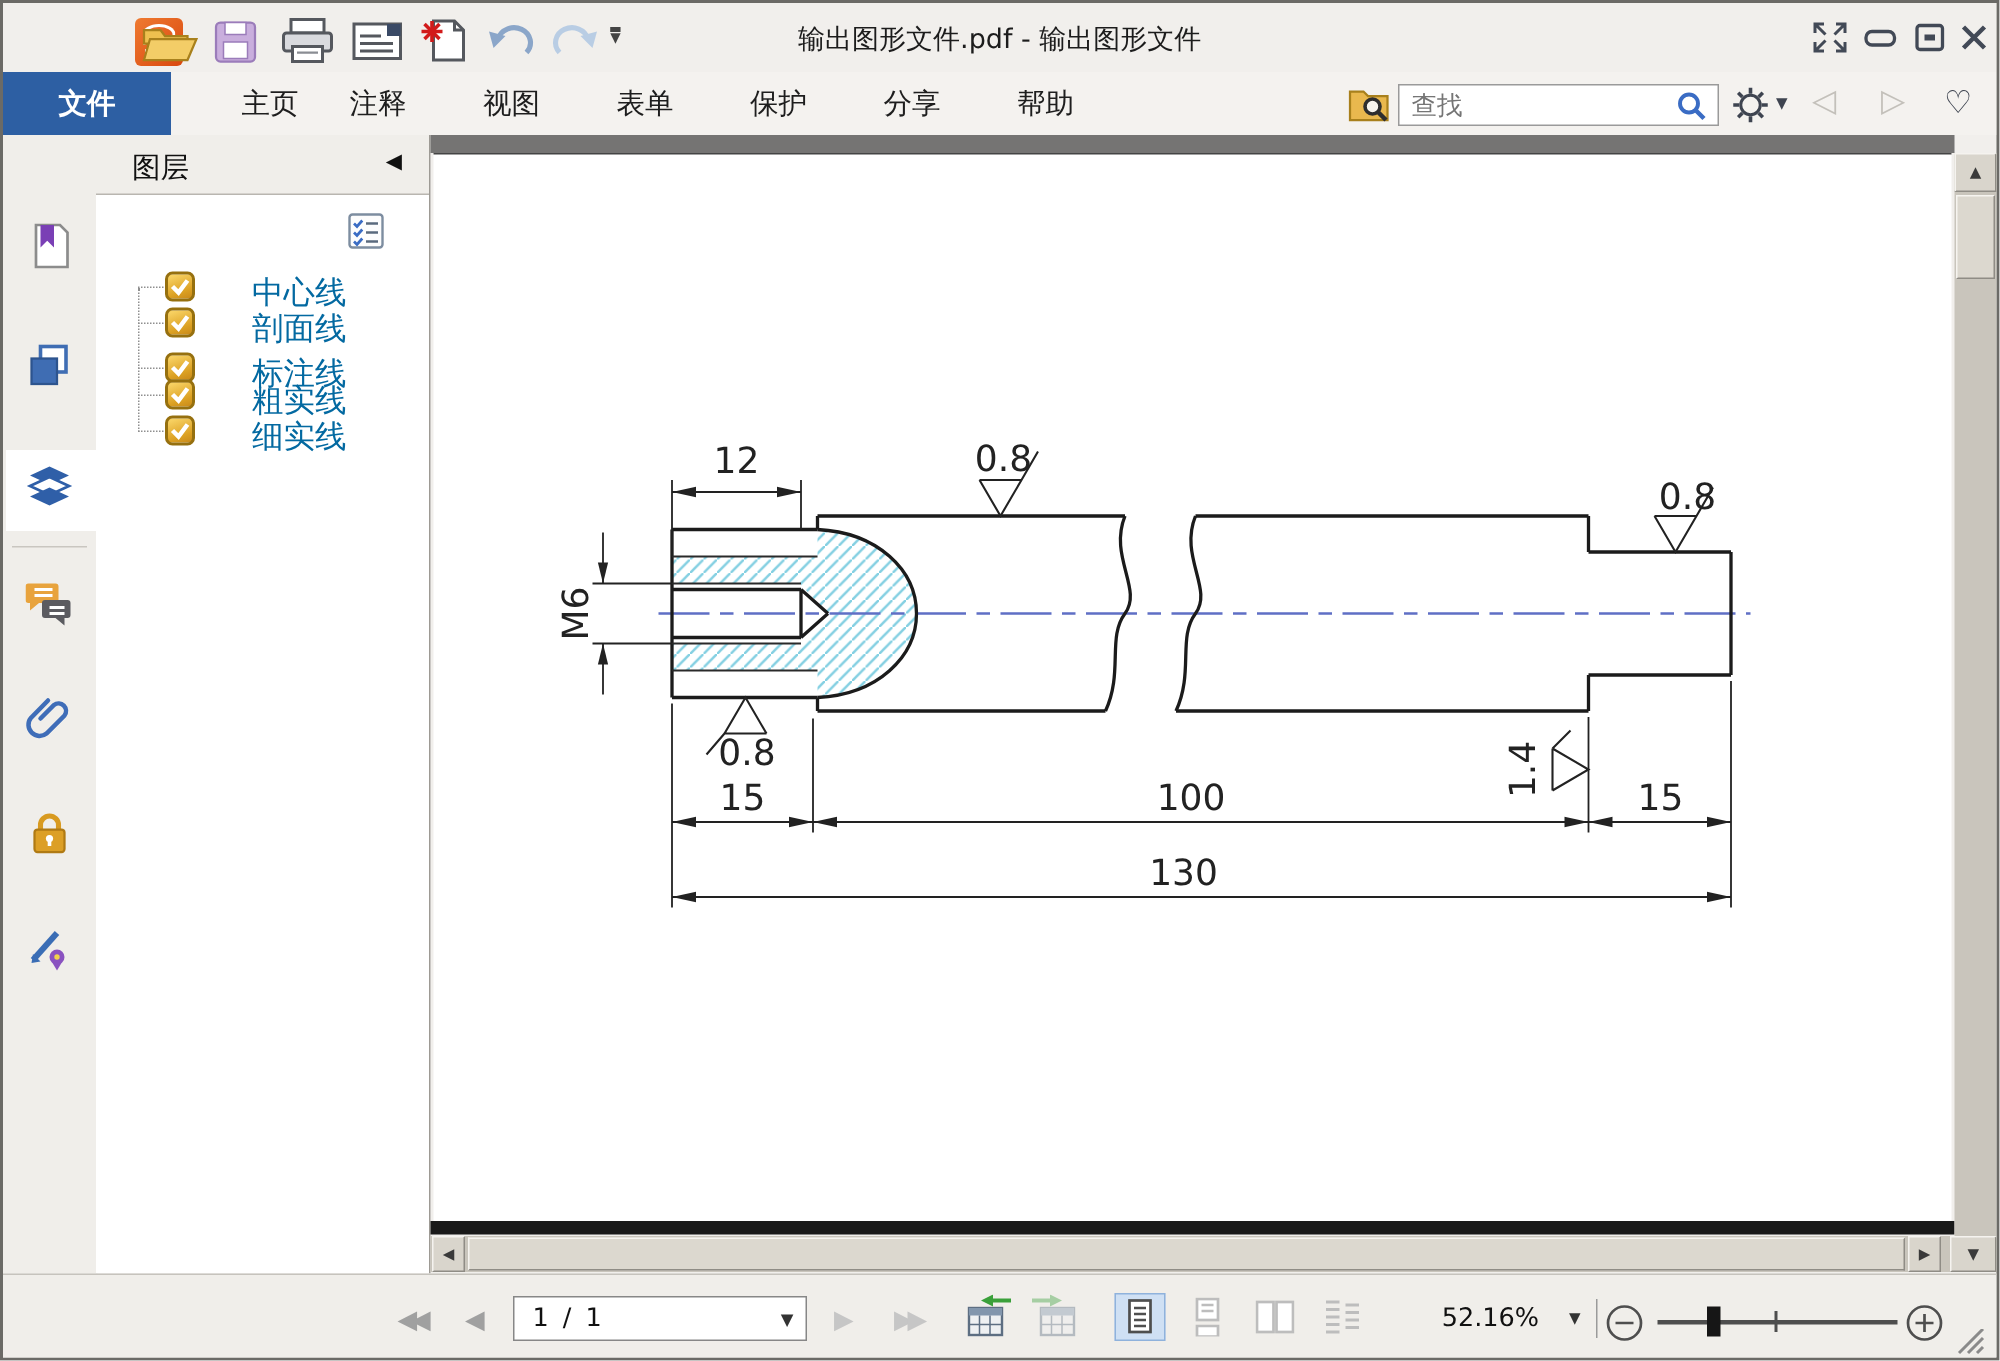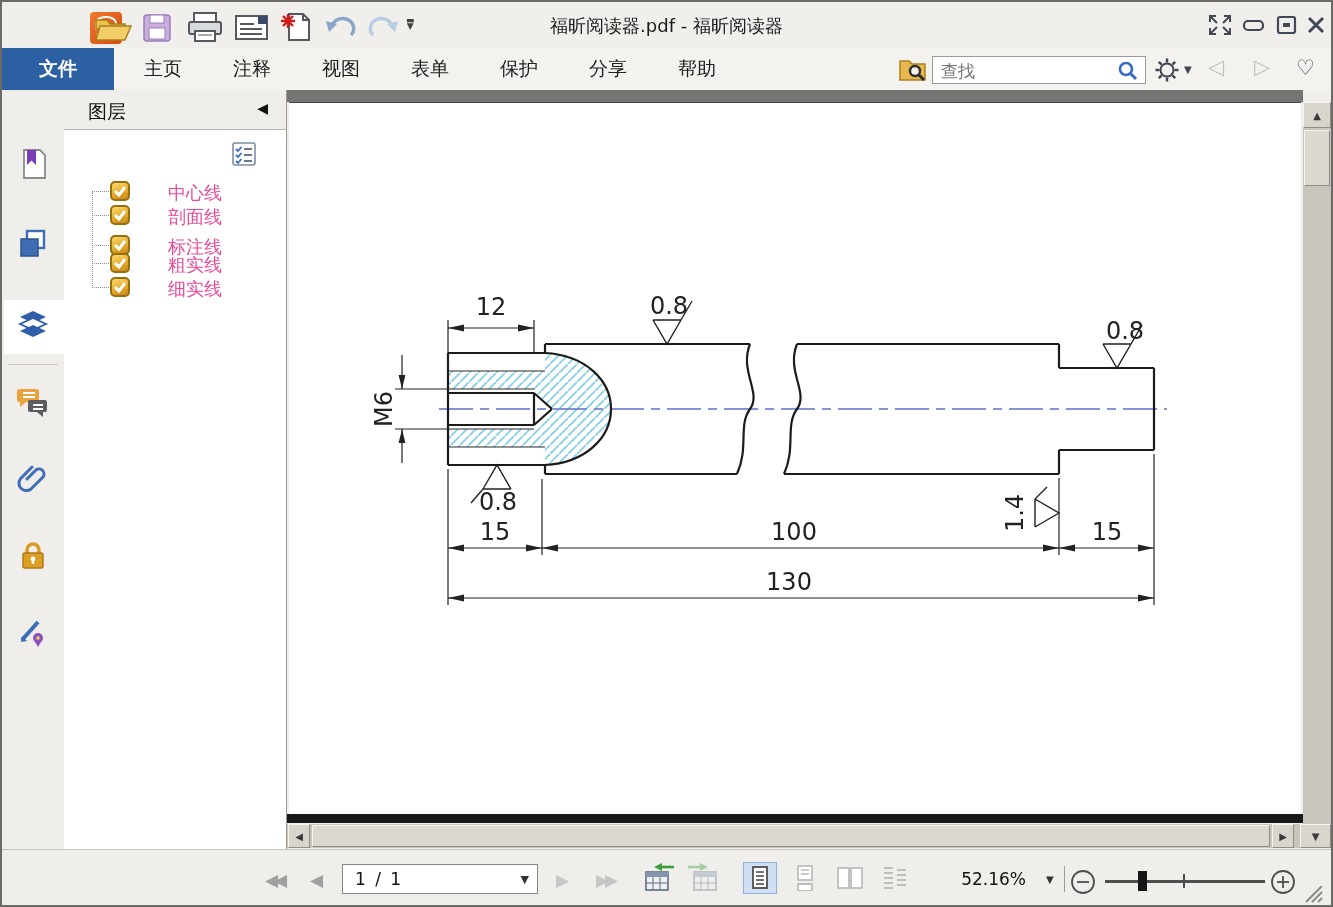--- a/index.html
+++ b/index.html
@@ -33,21 +33,21 @@
   .rail-div{position:absolute;left:6px;top:274px;width:50px;height:1px;background:#c9c6c0;}
   .railicon{position:absolute;left:15px;width:32px;height:32px;}
   
   .panel{position:absolute;left:62px;top:88px;width:223px;height:759px;background:#ffffff;border-right:1px solid #9d9a94;box-sizing:border-box;}
   .panel-header{position:absolute;left:0;top:0;width:100%;height:40px;background:#f0eeea;border-bottom:1px solid #b9b6b0;box-sizing:border-box;}
   .panel-title{position:absolute;left:24px;top:9px;font-size:19px;color:#111;}
   .panel-collapse{position:absolute;right:18px;top:10px;font-size:14px;color:#111;}
   .layer-row{position:absolute;left:0;width:100%;height:24px;}
   .layer-check{position:absolute;left:46px;top:1px;width:20px;height:20px;border:2px solid #96700f;border-radius:5px;
         background:linear-gradient(160deg,#f7d061 10%,#dba022 70%,#c8891a);box-sizing:border-box;}
-  .layer-label{position:absolute;left:104px;top:1px;font-size:18px;color:#ec4899;}
+  .layer-label{position:absolute;left:104px;top:1px;font-size:21px;color:#0369a1;}
   .dotv{position:absolute;left:28px;border-left:1px dotted #8f8f8f;}
   .doth{position:absolute;border-top:1px dotted #8f8f8f;width:17px;left:28px;}
   
   .doc-strip{position:absolute;left:285px;top:88px;width:1016px;height:12px;background:#757473;}
   .page{position:absolute;left:287px;top:100px;width:1012px;height:712px;background:#fff;border-top:1px solid #444;box-sizing:border-box;}
   .page-edge{position:absolute;left:285px;top:812px;width:1016px;height:9px;background:#191919;}
   .sb-btn{background:#d9d5cc;border:1px solid #8f8c85;border-top-color:#f5f3ef;border-left-color:#f5f3ef;
         box-sizing:border-box;display:flex;align-items:center;justify-content:center;font-size:10px;color:#3a3a3a;}
   .sb-thumb{background:#dcd8cf;border:1px solid #8f8c85;border-top-color:#f6f4f0;border-left-color:#f6f4f0;box-sizing:border-box;}
   .vtrack{position:absolute;left:1301px;top:100px;width:28px;height:722px;background:#c9c5bc;}
@@ -65,21 +65,21 @@
   .tick{position:absolute;left:1181px;top:24px;width:2px;height:14px;background:#4e4e4e;}
   .handle{position:absolute;left:1136px;top:21px;width:9px;height:20px;background:#161616;}
   svg text{font-family:"DejaVu Sans","Liberation Sans",sans-serif;}
 </style>
 </head>
 <body>
 
 <div class="app">
 
   <div class="titlebar">
-    <div class="title-text">福昕阅读器.pdf - 福昕阅读器</div>
+    <div class="title-text">输出图形文件.pdf - 输出图形文件</div>
 
     <div class="qaicon logo" style="left:44px;">
         <span>PDF</span>
       </div>
 
     <svg class="qaicon" style="left:92px;top:12px;" width="38" height="28">
       <path d="M2,6 h11 l3,4 h15 v5 h-29 z" fill="#eec04f" stroke="#a8801c" stroke-width="1.5"></path>
       <path d="M6,12 h31 l-6,14 h-29 z" fill="#f3cd67" stroke="#a8801c" stroke-width="1.5"></path>
     </svg>
 
@@ -140,21 +140,21 @@
       <rect x="3" y="3" width="17" height="16" rx="2" fill="none" stroke="#424956" stroke-width="2.2"></rect>
       <rect x="8" y="9" width="7" height="4" fill="#424956"></rect>
     </svg>
     <svg class="winctl" style="left:1303px;" width="22" height="22">
       <path d="M4,4 L18,18 M18,4 L4,18" stroke="#424956" stroke-width="3"></path>
     </svg>
   </div>
 
   <div class="menubar">
     <div class="file-btn">文件</div>
-    <div class="mtab" style="left:133px;">主页</div>
+    <div class="mtab" style="left:150px;">主页</div>
     <div class="mtab" style="left:222px;">注释</div>
     <div class="mtab" style="left:311px;">视图</div>
     <div class="mtab" style="left:400px;">表单</div>
     <div class="mtab" style="left:489px;">保护</div>
     <div class="mtab" style="left:578px;">分享</div>
     <div class="mtab" style="left:667px;">帮助</div>
 
     <svg class="abs" style="left:896px;top:9px;" width="30" height="26">
       <path d="M2,4 h9 l3,3 h13 v16 h-25 z" fill="#e9b84e" stroke="#a8801c" stroke-width="1.5"></path>
       <circle cx="17" cy="14" r="5" fill="#f6f3ec" stroke="#2e2e2e" stroke-width="2.4"></circle>

